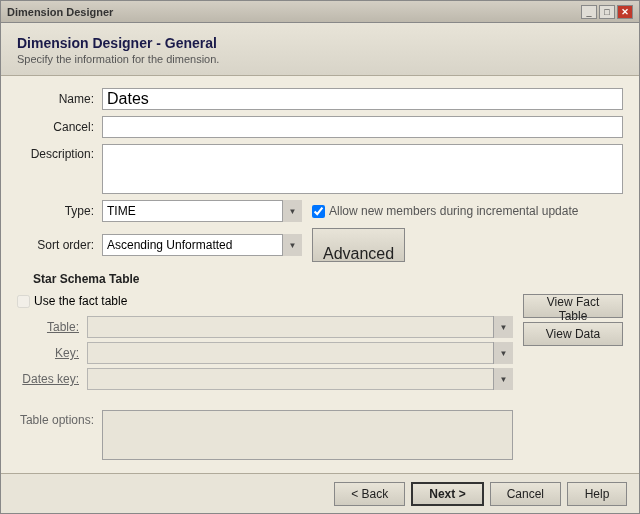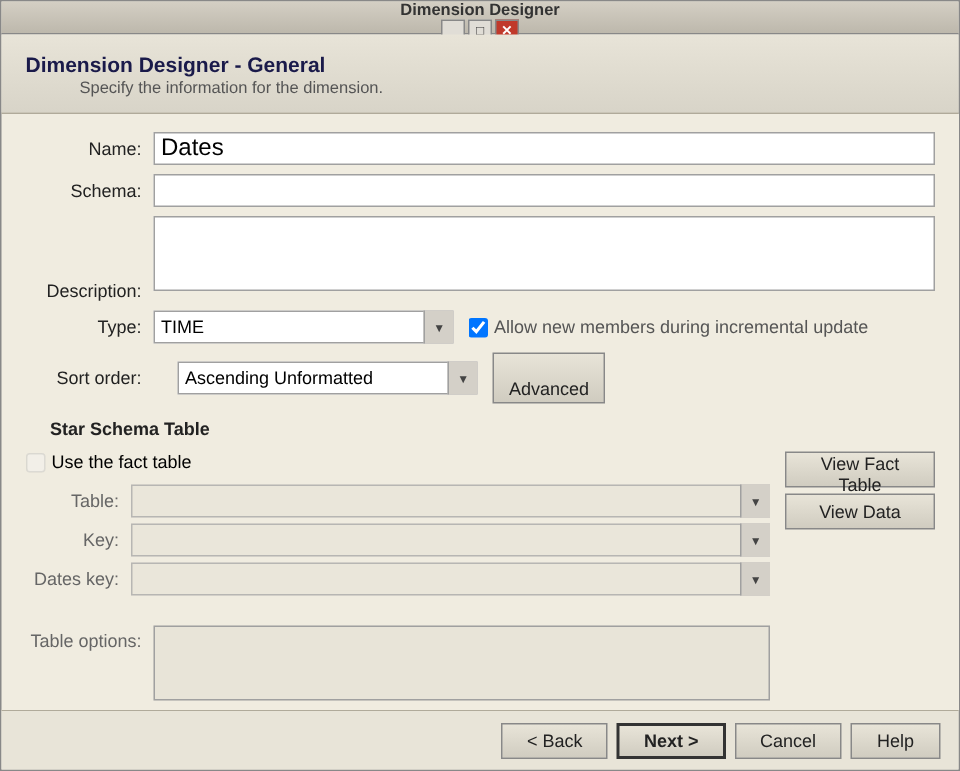--- a/index.html
+++ b/index.html
@@ -27,21 +27,20 @@
 
     .title-bar {
       background: linear-gradient(to bottom, #d4cfc4, #bdb8ac);
       height: 22px;
       display: flex;
       align-items: center;
       justify-content: space-between;
       padding: 0 6px;
       border-bottom: 1px solid #888;
       flex-shrink: 0;
-      flex-direction: column;
     }
 
     .title-bar-text {
       font-size: 11px;
       font-weight: bold;
       color: #333;
     }
 
     .title-bar-controls {
       display: flex;
@@ -76,21 +75,20 @@
     .header-title {
       font-size: 14px;
       font-weight: bold;
       color: #1a1a4a;
       margin-bottom: 2px;
     }
 
     .header-subtitle {
       font-size: 11px;
       color: #555;
-      margin-left: 36px;
     }
 
     .content-area {
       flex: 1;
       padding: 12px 16px;
       background: #f0ece0;
       overflow: auto;
     }
 
     .form-row {
@@ -200,34 +198,33 @@
     .sort-row {
       display: flex;
       align-items: center;
       margin-bottom: 10px;
       gap: 10px;
     }
 
     .sort-left {
       display: flex;
       align-items: center;
-      gap: 16px;
     }
 
     .sort-right {
       display: flex;
       align-items: center;
     }
 
     .btn-advanced {
       height: 22px;
       padding: 16px 10px;
       background: linear-gradient(to bottom, #e8e4d8, #d0ccc0);
       border: 1px solid #888;
-      font-size: 12px;
+      font-size: 16px;
       cursor: pointer;
       color: #222;
     }
 
     .section-title {
       font-size: 12px;
       font-weight: bold;
       color: #222;
       margin-bottom: 8px;
       margin-left: 16px;
@@ -281,20 +278,21 @@
       margin-bottom: 4px;
     }
 
     .dropdown-label {
       width: 70px;
       text-align: right;
       padding-right: 8px;
       font-size: 12px;
       color: #666;
       flex-shrink: 0;
+      text-decoration: underline;
     }
 
     .table-options-row {
       display: flex;
       align-items: flex-start;
       margin-top: 20px;
     }
 
     .table-options-label {
       width: 85px;
@@ -374,26 +372,26 @@
   </div>
 
   <div class="content-area">
 
     <div class="form-row">
       <label class="form-label">Name:</label>
       <input class="form-input" type="text" value="Dates" style="">
     </div>
 
     <div class="form-row">
-      <label class="form-label">Schema:</label>
+      <label class="form-label">Cancel:</label>
       <input class="form-input" type="text" style="">
     </div>
 
     <div class="form-row-top">
-      <label class="form-label" style="padding-top:3px;margin-top:40px;">Description:</label>
+      <label class="form-label" style="padding-top:3px;">Description:</label>
       <textarea class="form-textarea" style=""></textarea>
     </div>
 
     <div class="type-row">
       <div class="type-left">
         <label class="form-label">Type:</label>
         <div class="form-select-wrapper" style="width:200px;">
           <select class="form-select">
             <option>TIME</option>
             <option>REGULAR</option>

